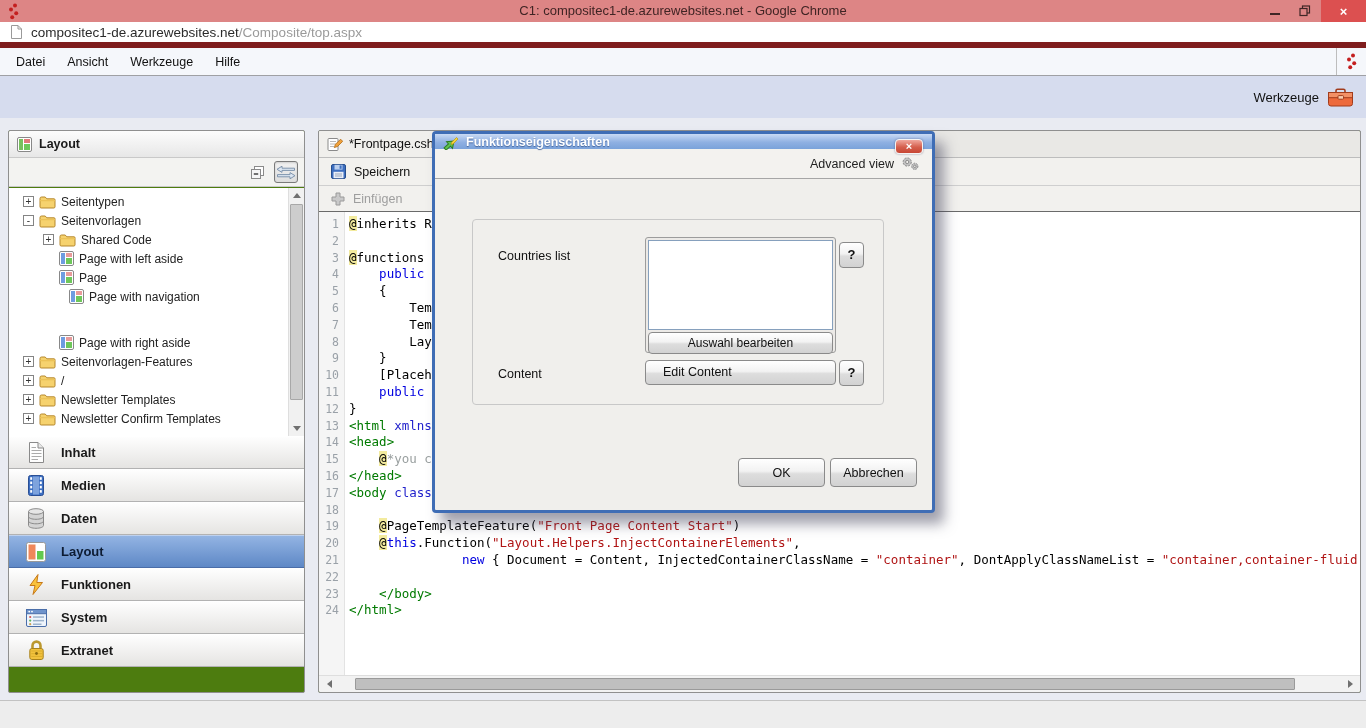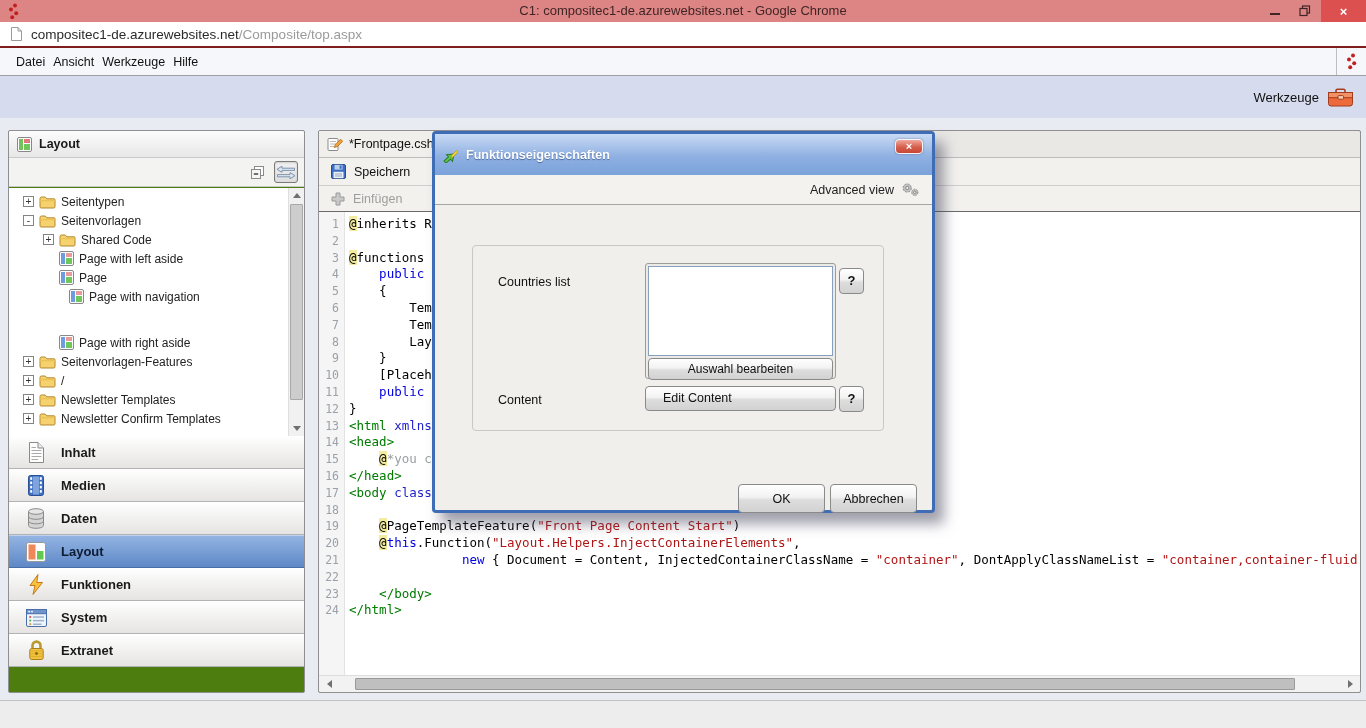--- a/index.html
+++ b/index.html
@@ -8,21 +8,21 @@
 
   
   .titlebar { position:absolute; top:0; left:0; width:1366px; height:22px; background:#dd8585; }
   .titlebar .app-logo { position:absolute; left:8px; top:3px; }
   .win-title { position:absolute; left:0; top:0; width:100%; height:22px; line-height:22px; text-align:center; font-size:13px; color:#402424; }
   .winbtn { position:absolute; top:0; height:22px; display:flex; align-items:center; justify-content:center; cursor:default; }
   .btn-min { right:76px; width:30px; }
   .btn-restore { right:46px; width:30px; }
   .btn-close { right:0; width:45px; background:#dc5050; color:#fff; font-size:13px; font-weight:bold; }
 
-  .urlbar { position:absolute; top:22px; left:0; width:1366px; height:26px; background:#ffffff; border-bottom:2px solid #7f1d1d; display:flex; align-items:center; padding-left:10px; gap:8px; }
+  .urlbar { position:absolute; top:22px; left:0; width:1366px; height:26px; background:#ffffff; border-bottom:6px solid #7f1d1d; display:flex; align-items:center; padding-left:10px; gap:8px; }
   .url-text { font-size:13.5px; color:#2b2b2b; }
   .url-text .path { color:#9a9a9a; }
 
   .menubar { position:absolute; top:48px; left:0; width:1366px; height:28px; background:#f5f7fb; border-bottom:1px solid #9fa0a4; display:flex; align-items:center; padding-left:12px; gap:14px; }
   .menu-item { font-size:12.5px; color:#111; padding:3px 4px; }
   .menubar-logo { position:absolute; right:0; top:0; width:30px; height:27px; border-left:1px solid #bdbdbd; display:flex; align-items:center; justify-content:center; }
 
   .band { position:absolute; top:76px; left:0; width:1366px; height:42px; background:#d6dcee; }
   .band-tools { position:absolute; right:12px; top:0; height:42px; display:flex; align-items:center; gap:8px; }
   .band-tools .lbl { font-size:13px; color:#111; }
@@ -73,21 +73,21 @@
   .seg-tag { color:#007a00; }
   .seg-attr { color:#2222cc; }
   .seg-str { color:#b01515; }
   .seg-com { color:#9aa0a0; }
   .hscroll { position:absolute; left:0; right:0; bottom:0; height:17px; background:#f2f2f2; border-top:1px solid #dedede; }
   .hscroll .arr { position:absolute; top:0; width:16px; height:16px; display:flex; align-items:center; justify-content:center; }
   .hthumb { position:absolute; left:36px; top:2px; width:940px; height:12px; background:#bfbfbf; border:1px solid #9a9a9a; border-radius:1px; }
 
   
   .dialog { position:absolute; left:432px; top:131px; width:503px; height:382px; border:3px solid #3f6db5; border-radius:4px; background:#f0efec; box-shadow:9px 11px 13px rgba(65,65,90,.5); z-index:100; }
-  .dlg-titlebar { height:41px; background:linear-gradient(#c9daf4,#8fb0e2 55%,#7aa2da); display:flex; align-items:center; gap:7px; padding:0 7px; }
+  .dlg-titlebar { height:15px; background:linear-gradient(#c9daf4,#8fb0e2 55%,#7aa2da); display:flex; align-items:center; gap:7px; padding:0 7px; }
   .dlg-title { font-size:12.5px; font-weight:bold; color:#fff; text-shadow:0 1px 1px #46669c; }
   .dlg-close { position:absolute; top:5px; right:9px; width:28px; height:15px; background:linear-gradient(#f0a89e,#d55f4d 55%,#c74634); border:1px solid #f4f4f4; border-radius:4px; color:#fff; font-size:11px; font-weight:bold; line-height:12px; text-align:center; box-shadow:0 0 2px rgba(60,60,100,.6); }
   .dlg-advrow { height:30px; background:#f3f2ef; border-bottom:1px solid #a6a6a6; display:flex; align-items:center; justify-content:flex-end; gap:7px; padding-right:12px; font-size:12.5px; color:#222; }
   .dlg-body { position:relative; height:322px; }
   .groupbox { position:absolute; left:37px; top:40px; width:412px; height:186px; border:1px solid #c8c8c8; border-radius:4px; }
   .fld-label { position:absolute; font-size:12.5px; color:#111; }
   .list-wrap { position:absolute; left:172px; top:17px; width:191px; height:116px; border:1px solid #9c9c9c; border-radius:3px; padding:2px; background:#eceae7; }
   .listbox { width:100%; height:90px; background:#fff; border:1px solid #86a0bd; }
   .btn3d { background:linear-gradient(#ffffff,#f2f2f2 45%,#dddddd 55%,#d2d2d2); border:1px solid #8a8a8a; border-radius:4px; font-size:12px; color:#111; text-align:center; font-family:"Liberation Sans",sans-serif; }
   .sel-btn { display:block; width:100%; height:22px; margin-top:2px; line-height:17px; }
@@ -136,21 +136,21 @@
     <span class="icon">
         <svg width="13" height="16" viewBox="0 0 13 16">
           <path d="M1.5 1.5 H8 L11.5 5 V14.5 H1.5 Z" fill="#fff" stroke="#9a9a9a"></path>
           <path d="M8 1.5 V5 H11.5" fill="none" stroke="#9a9a9a"></path>
         </svg>
       </span>
     <span class="url-text"><span>compositec1-de.azurewebsites.net</span><span class="path">/Composite/top.aspx</span></span>
   </div>
 
   <div class="menubar">
-    <div style="display:flex; ">
+    <div style="display:flex; gap:14px;">
         <div class="menu-item">Datei</div>
         <div class="menu-item">Ansicht</div>
         <div class="menu-item">Werkzeuge</div>
         <div class="menu-item">Hilfe</div>
       </div>
     <div class="menubar-logo">
         <span class="icon">
           <svg width="12" height="17" viewBox="0 0 12 17">
             <g fill="#c41f1f">
               <circle cx="7" cy="2.6" r="2"></circle>

